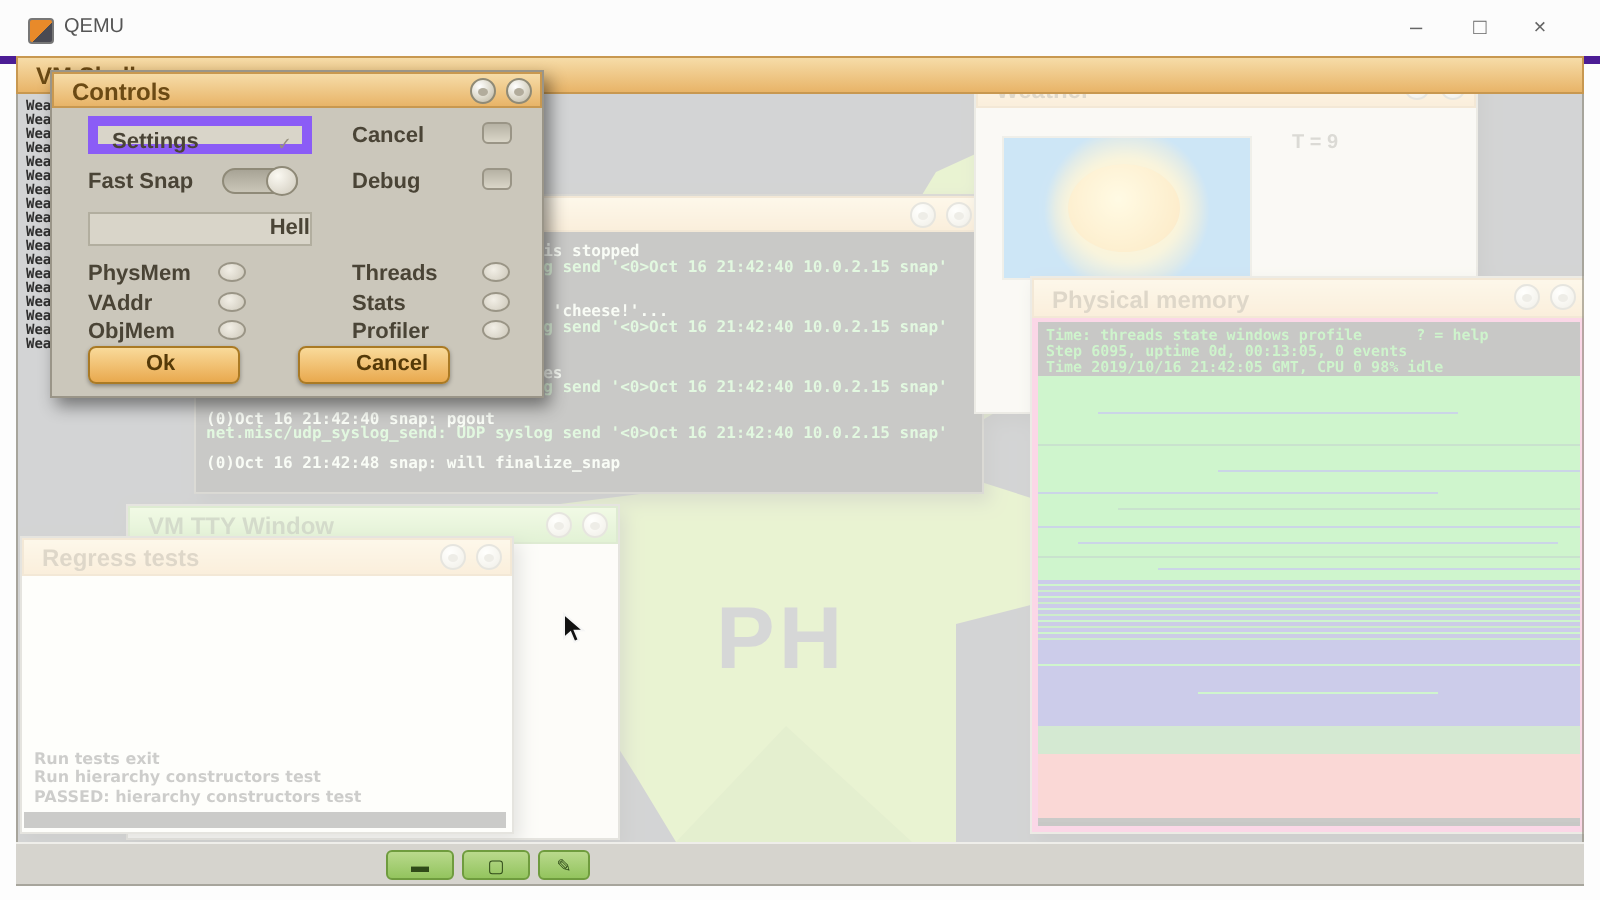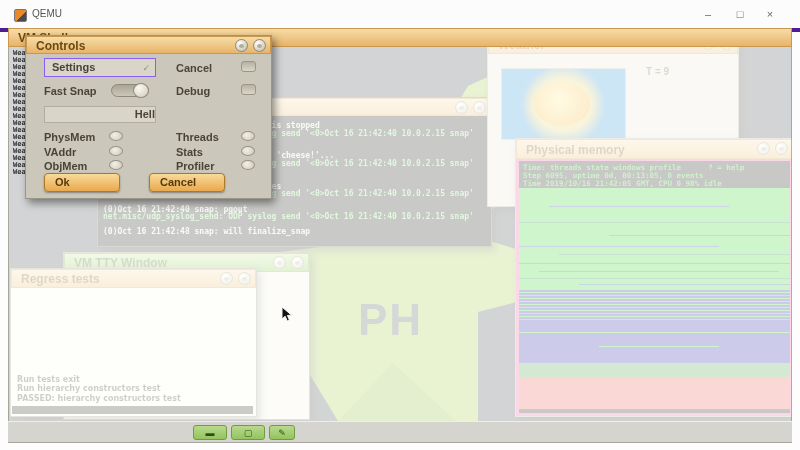--- a/index.html
+++ b/index.html
@@ -27,37 +27,37 @@
   .rbtn{position:absolute;top:2px;width:13px;height:13px;border-radius:50%;
         background:radial-gradient(circle at 35% 30%,#ffffff,#dcd8ca 55%,#b8b2a0);
         border:1px solid #8f8a76;box-sizing:border-box;}
   .rbtn::after{content:"";position:absolute;left:3px;top:3.5px;width:5px;height:4px;border-radius:50%;
         background:#b2ac9c;}
   .rbtn.r1{right:22px;} .rbtn.r2{right:4px;}
   
   #controls-win{left:17px;top:7px;width:245px;height:162px;background:#cbc7bb;border:1px solid #9a9588;}
   .ctl-label{position:absolute;font-size:11px;font-weight:bold;color:#4a4436;}
   #settings-dd{position:absolute;left:18px;top:22px;width:112px;height:19px;background:#d9d5c9;
-       border:1px solid #8b5cf6;box-sizing:border-box;font-size:11px;font-weight:bold;color:#4a4436;
+       border:5px solid #8b5cf6;box-sizing:border-box;font-size:11px;font-weight:bold;color:#4a4436;
        line-height:17px;padding-left:7px;}
   #settings-dd .dd-glyph{position:absolute;right:5px;top:1px;color:#97917f;font-size:9px;}
   .chk{position:absolute;width:15px;height:11px;border-radius:3px;
        background:linear-gradient(#b6b2a4,#dad6c8);border:1px solid #9a9586;box-sizing:border-box;}
   .tgl{position:absolute;left:85px;top:48px;width:38px;height:13px;border-radius:7px;
        background:linear-gradient(#a8a496,#cac6b8);border:1px solid #8f8a78;box-sizing:border-box;}
   .tgl .knob{position:absolute;right:-1px;top:-2px;width:16px;height:15px;border-radius:50%;
        background:radial-gradient(circle at 35% 30%,#fbf9f2,#cfcabc);border:1px solid #8f8a78;box-sizing:border-box;}
   #hell-field{position:absolute;left:18px;top:70px;width:112px;height:17px;background:#d9d5c9;
        border:1px solid #b2ae9f;box-sizing:border-box;font-size:11px;font-weight:bold;color:#4a4436;
        line-height:15px;padding-left:7px;text-align:right;}
   .radio{position:absolute;width:14px;height:10px;border-radius:50%;
        background:radial-gradient(circle at 40% 35%,#f2efe6,#cdc8ba);border:1px solid #9a9586;box-sizing:border-box;}
   .obtn{position:absolute;height:19px;border-radius:4px;background:linear-gradient(#f9da9a,#e9a94e);
        border:1px solid #aa7a24;box-sizing:border-box;font-size:11px;font-weight:bold;color:#553a08;
-       text-align:left;padding-left:10px;line-height:17px;box-shadow:0 1px 2px rgba(0,0,0,.35);}
+       text-align:left;padding-left:28px;line-height:17px;box-shadow:0 1px 2px rgba(0,0,0,.35);}
   
   #terminal-win{left:89px;top:69px;width:393px;height:148px;background:#0b0d0a;border:1px solid #5a5648;}
   #terminal-win .tbar{height:18px;}
   #terminal-body{position:absolute;left:0;top:18px;right:0;bottom:0;background:#0b0d0a;
        padding:6px 0 0 5px;overflow:hidden;}
   .trow{height:7.6px;font-family:"DejaVu Sans Mono",monospace;font-size:8px;line-height:7.6px;
        font-weight:bold;white-space:pre;}
   .c-g{color:#7ce07c;} .c-w{color:#e4f2de;}
   
   #weather-win{left:479px;top:5px;width:250px;height:172px;background:#e9e5d9;border:1px solid #a8a393;}

